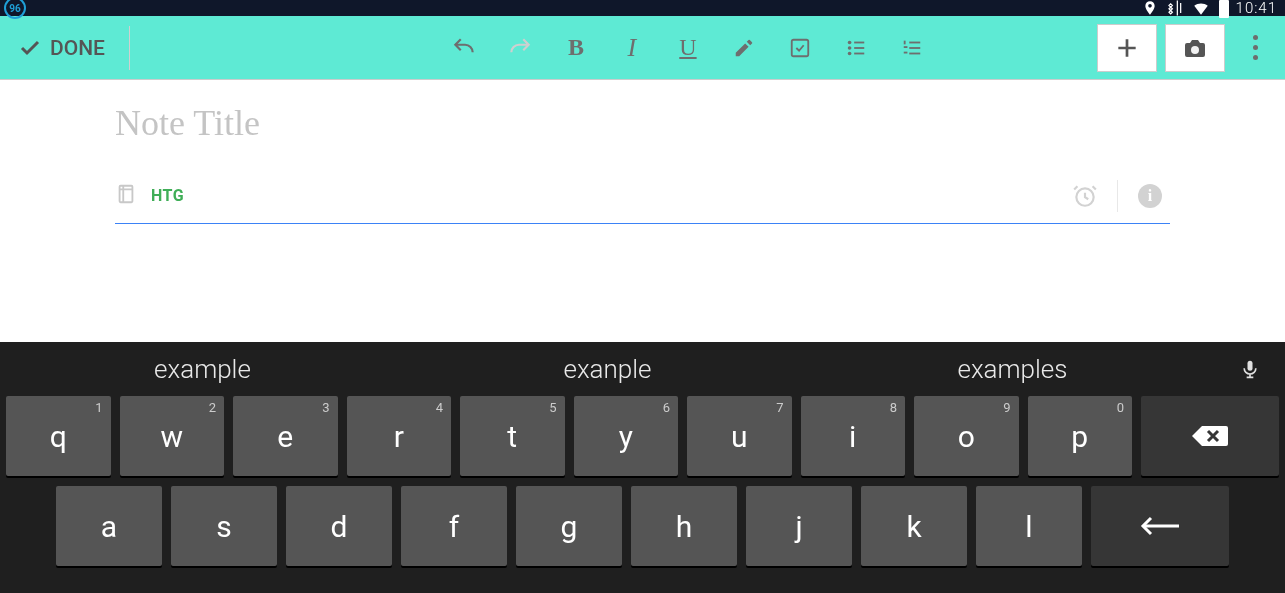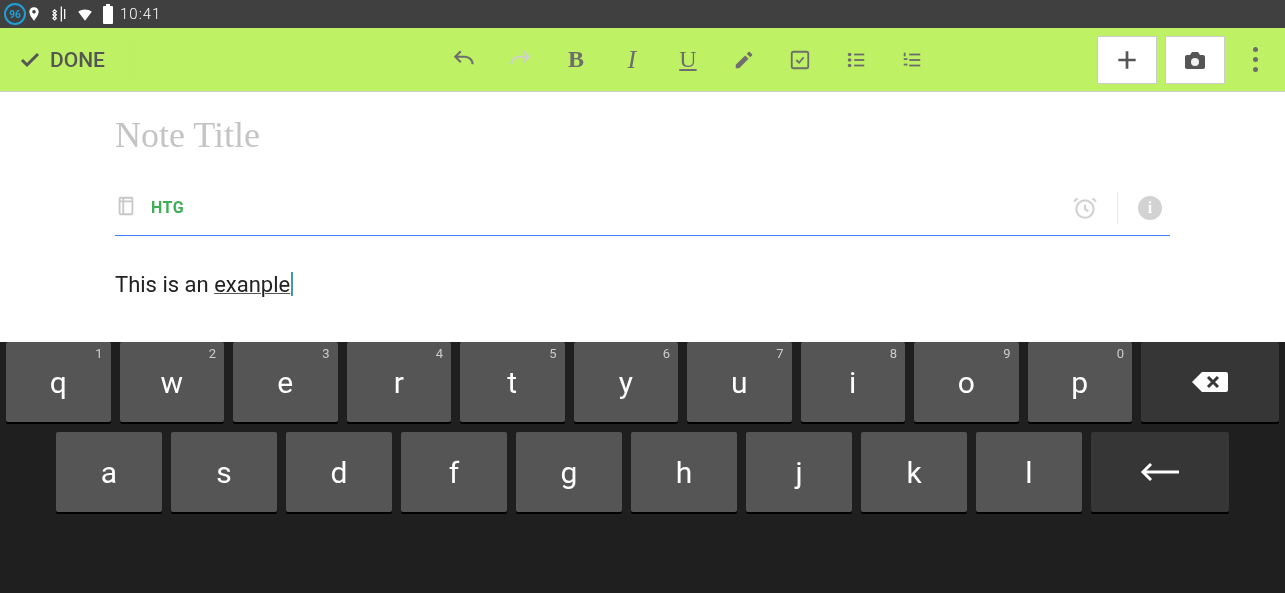--- a/index.html
+++ b/index.html
@@ -1,25 +1,25 @@
 <!DOCTYPE html>
 <html><head>
 <meta charset="utf-8">
 <style>
   * { box-sizing: border-box; margin: 0; padding: 0; }
   html, body { width: 1285px; height: 593px; overflow: hidden; font-family: Roboto, Arial, sans-serif; background:#fff; }
   
-  .status-bar { height:28px; background:#404040; color:#fff; display:flex; align-items:center; padding:0 8px 0 4px; font-size:18px; }
+  .status-bar { height:16px; background:#0f172a; color:#fff; display:flex; align-items:center; justify-content:space-between; padding:0 8px 0 4px; font-size:18px; }
   .status-left { display:flex; align-items:center; gap:6px; }
   .status-right { display:flex; align-items:center; gap:6px; }
   .status-right svg { display:block; }
   .clock { font-weight:300; letter-spacing:1px; font-size:15px;}
   .circ-badge { width:22px; height:22px; border-radius:50%; border:2px solid #1F9FD6; display:flex; align-items:center; justify-content:center; font-size:10px; color:#1F9FD6; font-weight:bold;}
   
-  .toolbar { height:64px; background:#bef264; border-bottom:1px solid #ccc; display:flex; align-items:center; padding:0 10px; gap:0;}
+  .toolbar { height:64px; background:#5eead4; border-bottom:1px solid #ccc; display:flex; align-items:center; padding:0 10px; gap:0;}
   .done-btn { display:flex; align-items:center; gap:8px; color:#555; font-size:21px; font-weight:500; padding:0 18px 0 8px; height:100%; cursor:pointer; }
   .vsep { width:1px; height:44px; background:#d0d0d0; margin:0 6px;}
   .tb-spacer { flex:0 0 300px;}
   .tb-btn { width:56px; height:48px; display:flex; align-items:center; justify-content:center; color:#6e6e6e; cursor:pointer; border-radius:2px;}
   .tb-btn.disabled { color:#cfcfcf; cursor:default;}
   .tb-btn svg { display:block;}
   .tb-btn.bold-text { font-weight:900; font-size:24px; font-family:"Times New Roman",serif;}
   .tb-btn.italic-text { font-style:italic; font-size:26px; font-family:"Times New Roman",serif;}
   .tb-btn.underline-text { text-decoration:underline; font-size:24px; font-family:"Times New Roman",serif;}
   .toolbar-grow { flex:1;}
@@ -177,26 +177,34 @@
       <svg width="26" height="26" viewBox="0 0 24 24" fill="none" stroke="#d2d2d2" stroke-width="2">
           <circle cx="12" cy="13" r="8"></circle>
           <path d="M12 9v4l3 2M5 3L2 6M22 6l-3-3"></path>
         </svg>
     </span>
     <div class="thin-vsep"></div>
     <span class="gray-ic">
       <span class="info-dot">i</span>
     </span>
   </div>
-  <div class="content-area">
-    <span>This is an </span><span class="misspell">exanple</span><span class="cursor-bar"></span>
-  </div>
 </div>
 
 <div class="keyboard-wrap">
+  <div class="suggest-bar">
+    <div class="suggest">example</div>
+    <div class="suggest center">exanple</div>
+    <div class="suggest">examples</div>
+    <div class="mic-slot">
+      <svg width="20" height="28" viewBox="0 0 24 24" fill="#e0e0e0">
+          <path d="M12 14a3 3 0 0 0 3-3V5a3 3 0 0 0-6 0v6a3 3 0 0 0 3 3z"></path>
+          <path d="M19 11a7 7 0 0 1-14 0M12 18v4M8 22h8" stroke="#e0e0e0" stroke-width="2" fill="none"></path>
+        </svg>
+    </div>
+  </div>
   <div class="key-rows">
     <div class="krow r1" id="krow1">
         <div class="key"><span class="sup">1</span>q</div>
         <div class="key"><span class="sup">2</span>w</div>
         <div class="key"><span class="sup">3</span>e</div>
         <div class="key"><span class="sup">4</span>r</div>
         <div class="key"><span class="sup">5</span>t</div>
         <div class="key"><span class="sup">6</span>y</div>
         <div class="key"><span class="sup">7</span>u</div>
         <div class="key"><span class="sup">8</span>i</div>

